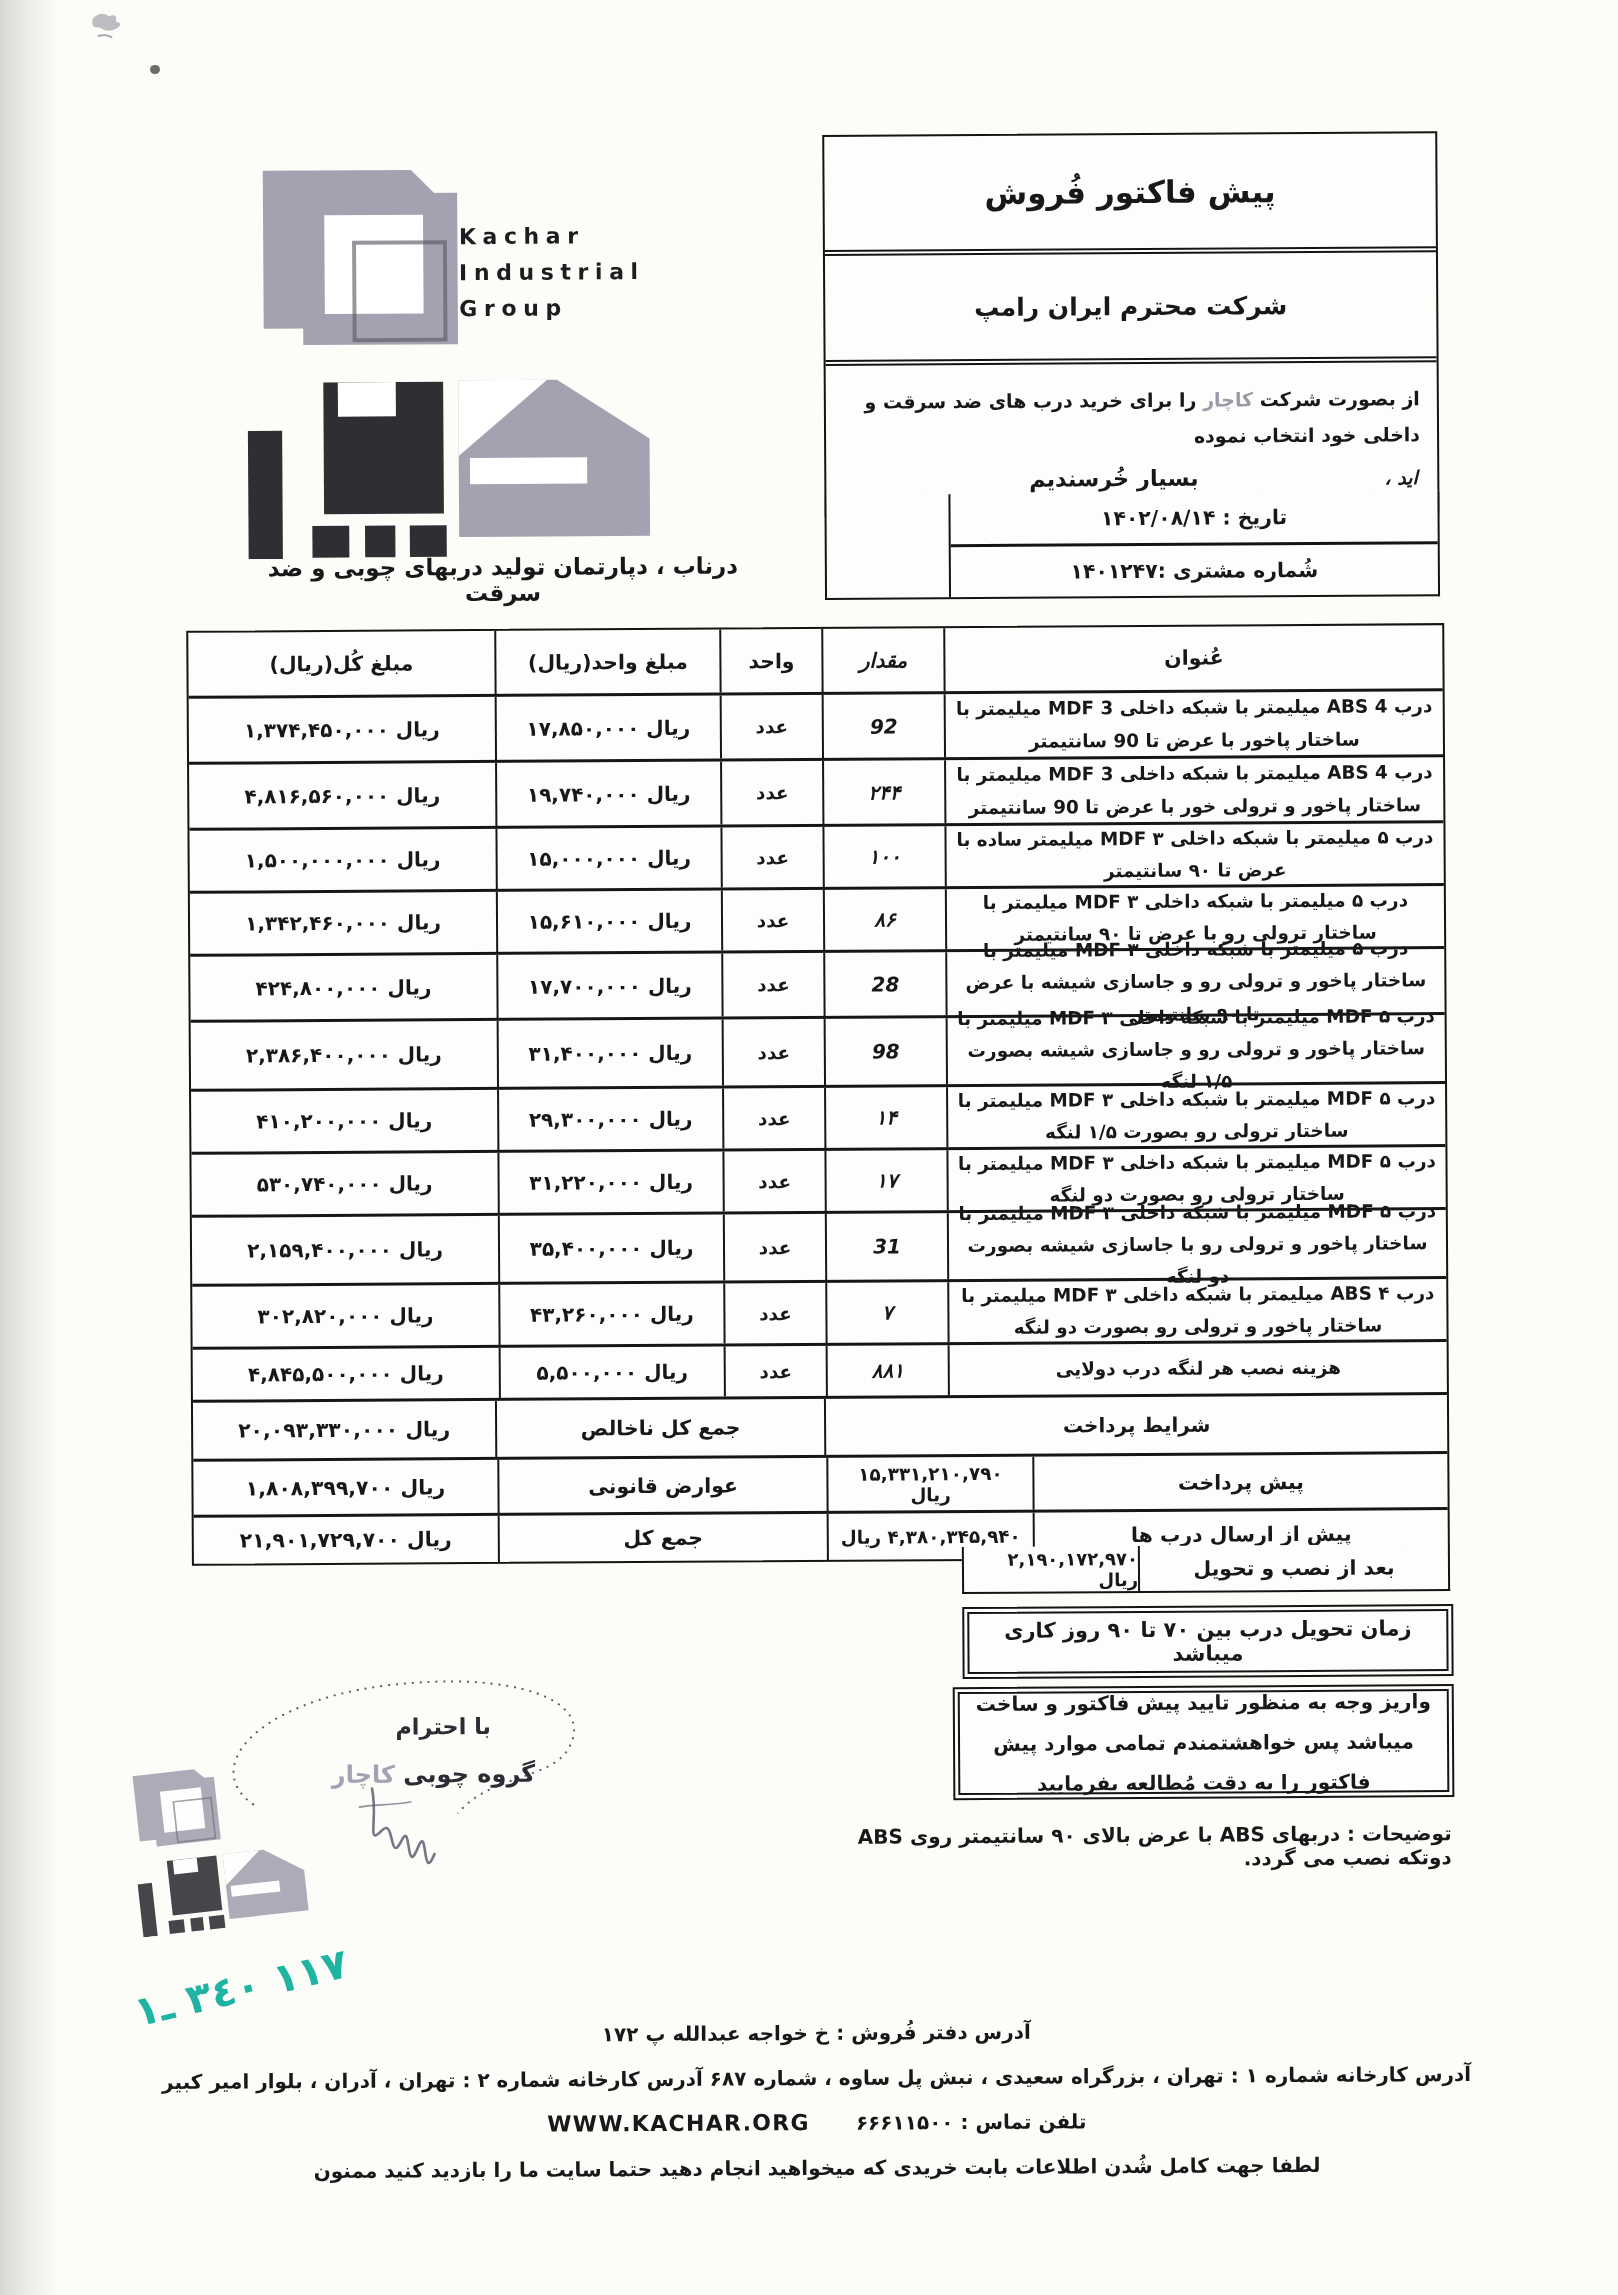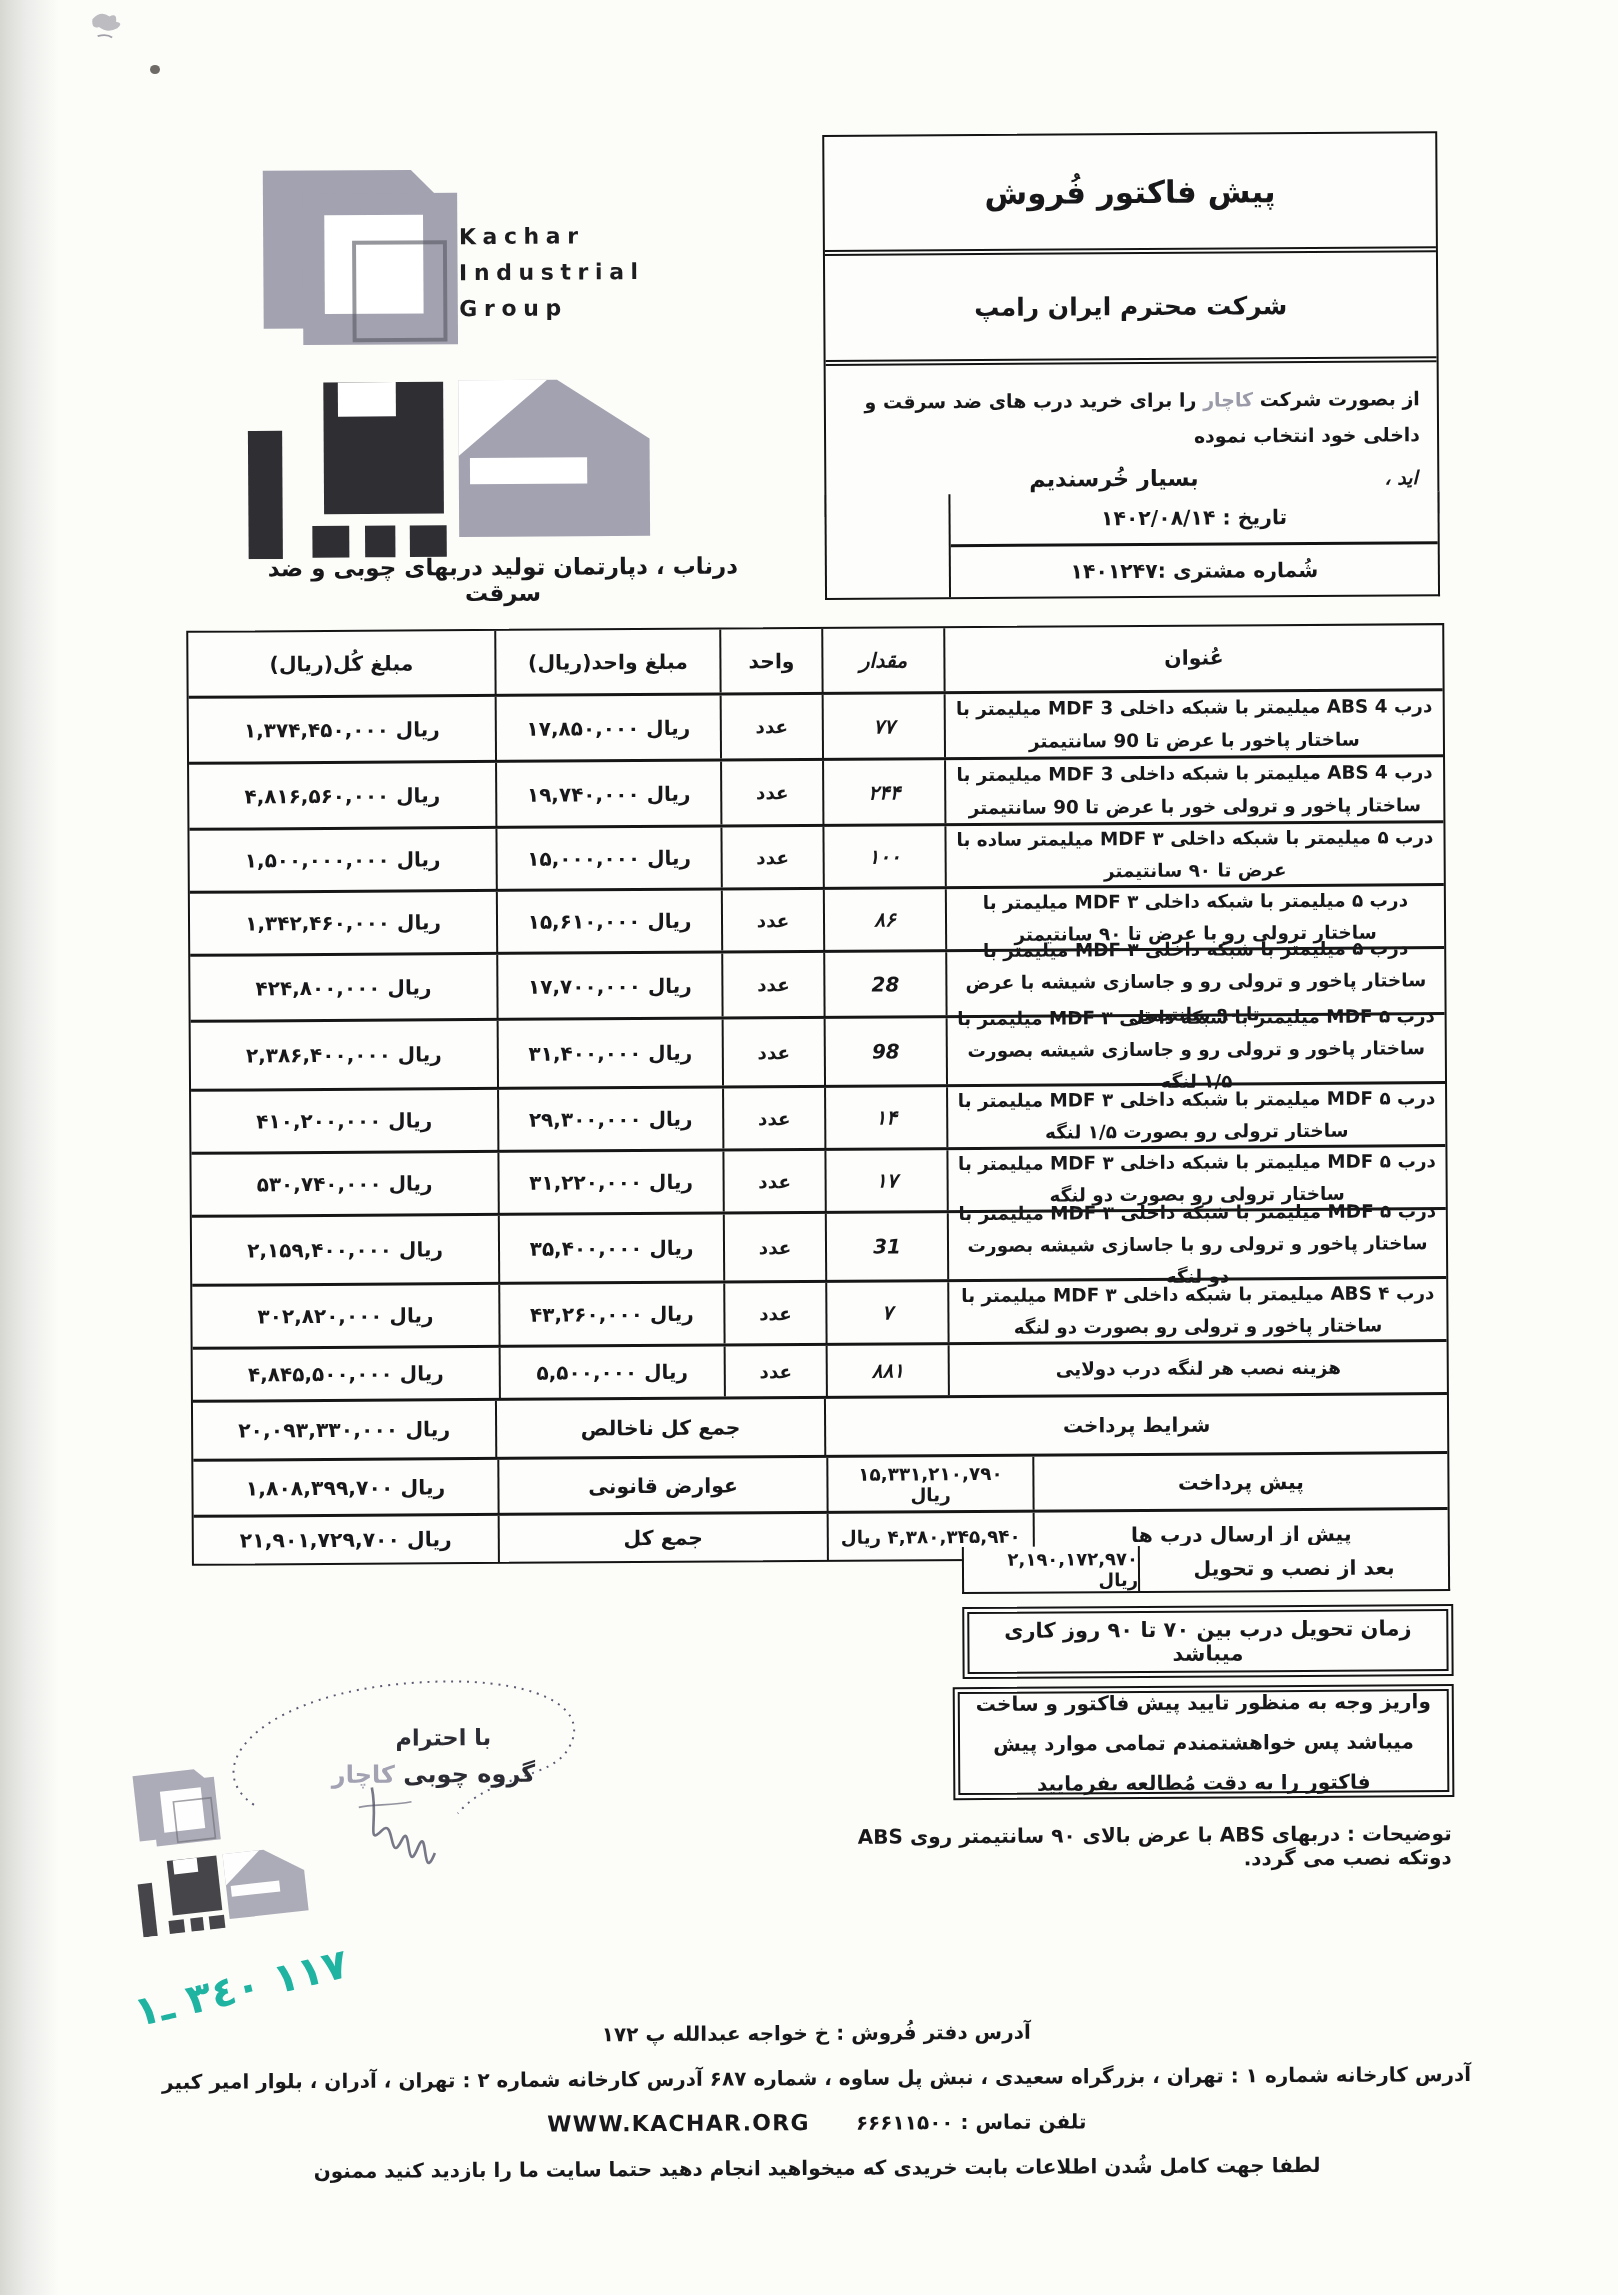--- a/index.html
+++ b/index.html
@@ -72,21 +72,21 @@
     box-sizing:border-box;font-weight:bold;text-align:center;}
   .delivery-box{top:1608px;width:491px;height:72px;}
   .delivery-box .inner{font-size:21px;}
   .payment-note-box{top:1688px;width:501px;height:113px;}
   .payment-note-box .inner{font-size:20px;line-height:2.0;padding:0 9.2px;}
   .description-line{position:absolute;top:1825px;right:173px;width:633px;
     font-size:20px;font-weight:bold;text-align:right;}
   
   .stamp{position:absolute;top:1660px;right:1028px;width:514px;height:283px;}
   .stamp .arc{position:absolute;top:0;right:0;}
-  .stamp .line1{position:absolute;top:62px;right:105px;font-size:22.4px;font-weight:bold;color:#2c2c34;margin-left:44px;}
+  .stamp .line1{position:absolute;top:51px;right:105px;font-size:22.4px;font-weight:bold;color:#2c2c34;margin-left:44px;}
   .stamp .line2{position:absolute;top:98px;right:61px;font-size:24px;font-weight:bold;color:#2c2c34;}
   .stamp .line2 .brand{color:#a2a2b2;}
   .stamp .mini-logo{position:absolute;top:86px;right:270px;width:198px;height:178px;opacity:.88;transform:rotate(-6deg);}
   .stamp .sig{position:absolute;top:105px;right:119px;}
   
   .handwriting{position:absolute;top:1967px;right:1275px;width:277px;
     color:#1fb3a2;font-size:41px;font-weight:bold;letter-spacing:6.6px;
     transform:rotate(-13deg);direction:rtl;}
   
   .footer-line{position:absolute;left:0;right:0;text-align:center;font-weight:bold;font-size:20px;}
@@ -160,21 +160,21 @@
       <div class="t-row t-head h95">
         <div class="c-title">عُنوان</div>
         <div class="c-qty">مقدار</div>
         <div class="c-unit">واحد</div>
         <div class="c-uprice">مبلغ واحد(ریال)</div>
         <div class="c-total">مبلغ کُل(ریال)</div>
       </div>
 
       <div class="t-row h100">
         <div class="c-title">درب ABS 4 میلیمتر با شبکه داخلی MDF 3 میلیمتر با ساختار پاخور با عرض تا 90 سانتیمتر</div>
-        <div class="c-qty">۷۷</div>
+        <div class="c-qty">92</div>
         <div class="c-unit">عدد</div>
         <div class="c-uprice">ریال ۱۷,۸۵۰,۰۰۰</div>
         <div class="c-total">ریال ۱,۳۷۴,۴۵۰,۰۰۰</div>
       </div>
       <div class="t-row h100">
         <div class="c-title">درب ABS 4 میلیمتر با شبکه داخلی MDF 3 میلیمتر با ساختار پاخور و ترولی خور با عرض تا 90 سانتیمتر</div>
         <div class="c-qty">۲۴۴</div>
         <div class="c-unit">عدد</div>
         <div class="c-uprice">ریال ۱۹,۷۴۰,۰۰۰</div>
         <div class="c-total">ریال ۴,۸۱۶,۵۶۰,۰۰۰</div>

